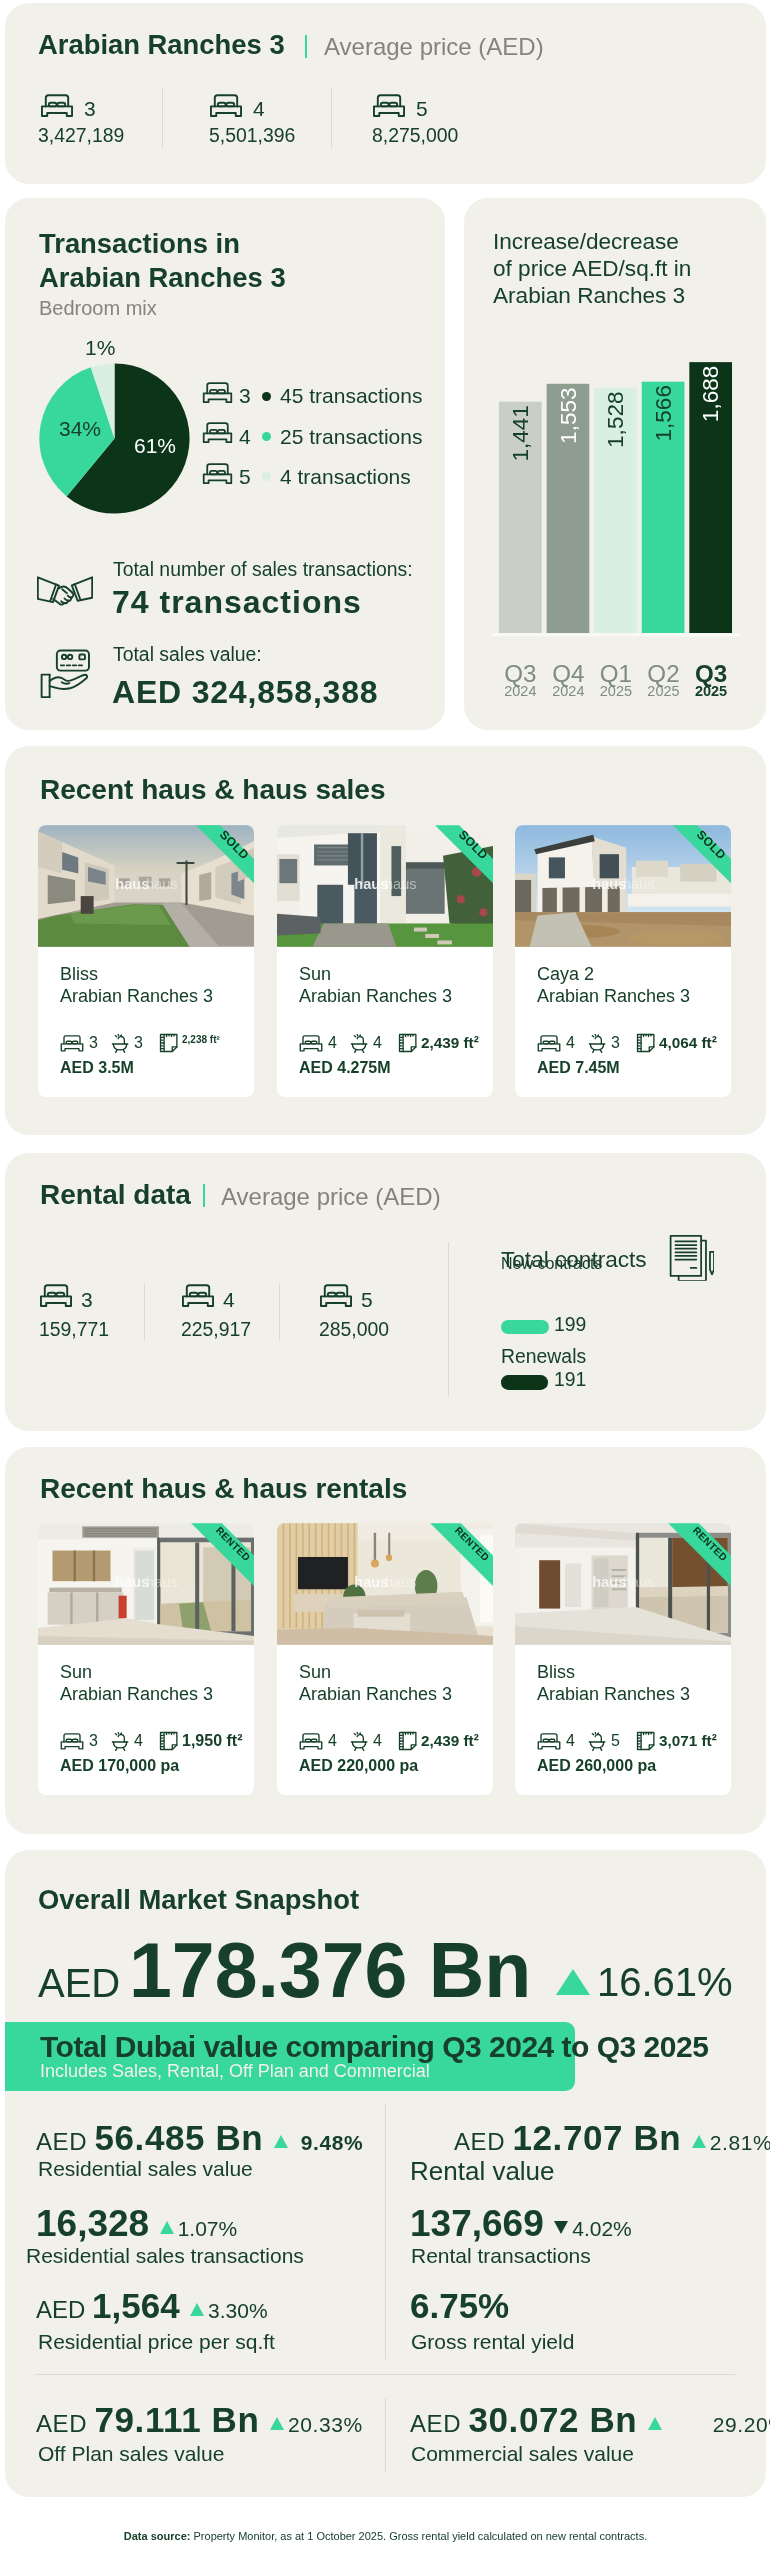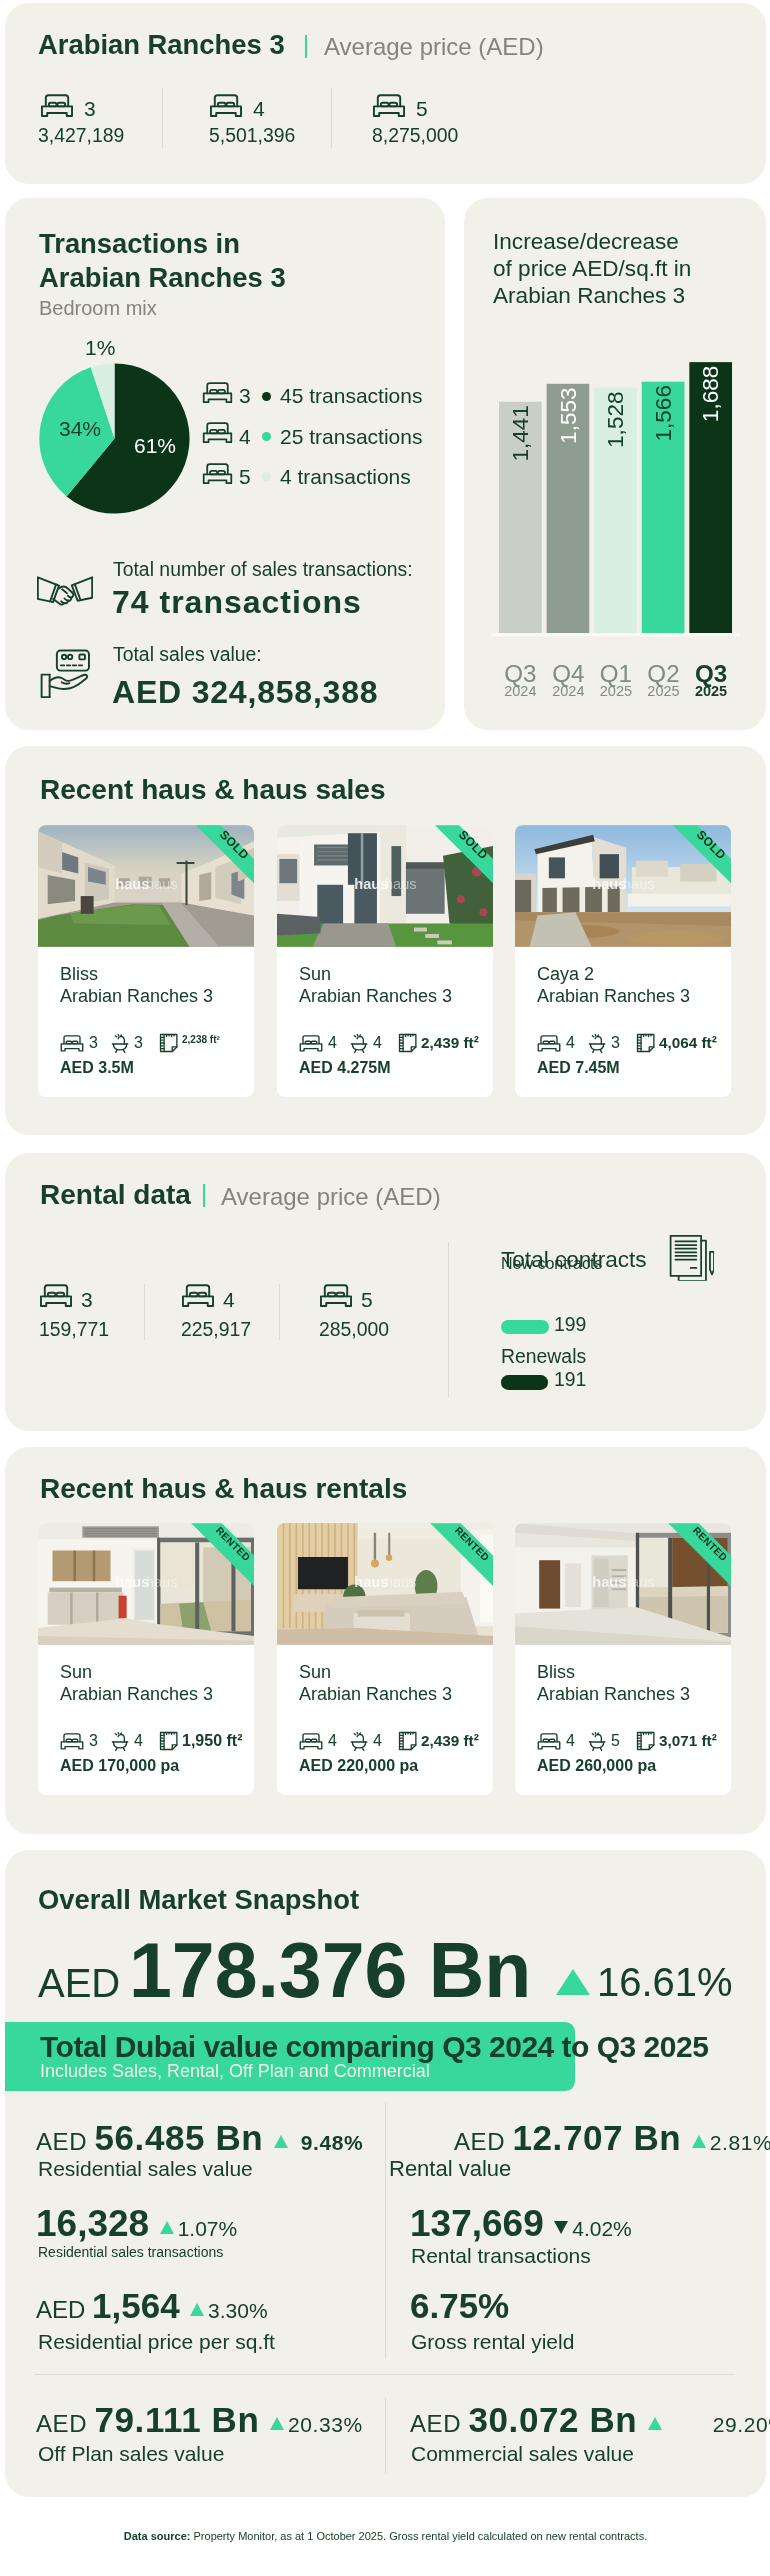--- a/index.html
+++ b/index.html
@@ -621,24 +621,24 @@
 <div class="abs" style="left:40px;top:2062px;font-size:18px;color:#f1f0e9;">Includes Sales, Rental, Off Plan and Commercial</div>
 
 <div class="vline" style="left:385px;top:2103px;height:256px;"></div>
 <div class="hline" style="left:35px;top:2374px;width:700px;"></div>
 <div class="vline" style="left:385px;top:2398px;height:75px;"></div>
 
 <div class="abs" style="left:36px;top:2120px;font-size:35px;font-weight:700;letter-spacing:0.6px;"><span style="font-size:24px;font-weight:400;">AED </span>56.485 Bn<span class="tri-up"></span><span style="font-size:21px;font-weight:700;margin-left:9px;">9.48%</span></div>
 <div class="abs" style="left:38px;top:2158px;font-size:21px;">Residential sales value</div>
 
 <div class="abs" style="left:410px;top:2120px;font-size:35px;font-weight:700;letter-spacing:0.6px;margin-left:44px;"><span style="font-size:24px;font-weight:400;">AED </span>12.707 Bn<span class="tri-up"></span><span style="font-size:21px;font-weight:400;">2.81%</span></div>
-<div class="abs" style="left:389px;top:2158px;font-size:22px;">Rental value</div>
+<div class="abs" style="left:410px;top:2158px;font-size:26px;">Rental value</div>
 
 <div class="abs" style="left:36px;top:2205px;font-size:37px;font-weight:700;">16,328<span class="tri-up"></span><span style="font-size:21px;font-weight:400;">1.07%</span></div>
-<div class="abs" style="left:38px;top:2245px;font-size:14px;">Residential sales transactions</div>
+<div class="abs" style="left:26px;top:2245px;font-size:21px;">Residential sales transactions</div>
 
 <div class="abs" style="left:410px;top:2205px;font-size:37px;font-weight:700;">137,669<span class="tri-dn"></span><span style="font-size:21px;font-weight:400;">4.02%</span></div>
 <div class="abs" style="left:411px;top:2245px;font-size:21px;">Rental transactions</div>
 
 <div class="abs" style="left:36px;top:2288px;font-size:35px;font-weight:700;"><span style="font-size:24px;font-weight:400;">AED </span>1,564<span class="tri-up"></span><span style="font-size:21px;font-weight:400;">3.30%</span></div>
 <div class="abs" style="left:38px;top:2331px;font-size:21px;">Residential price per sq.ft</div>
 
 <div class="abs" style="left:410px;top:2288px;font-size:35px;font-weight:700;">6.75%</div>
 <div class="abs" style="left:411px;top:2331px;font-size:21px;">Gross rental yield</div>
 

